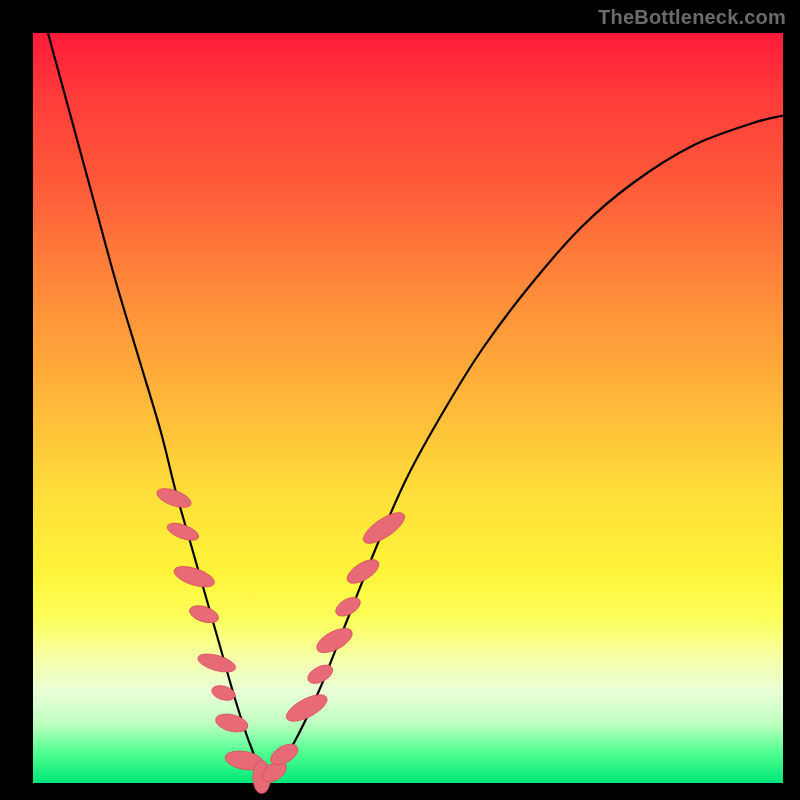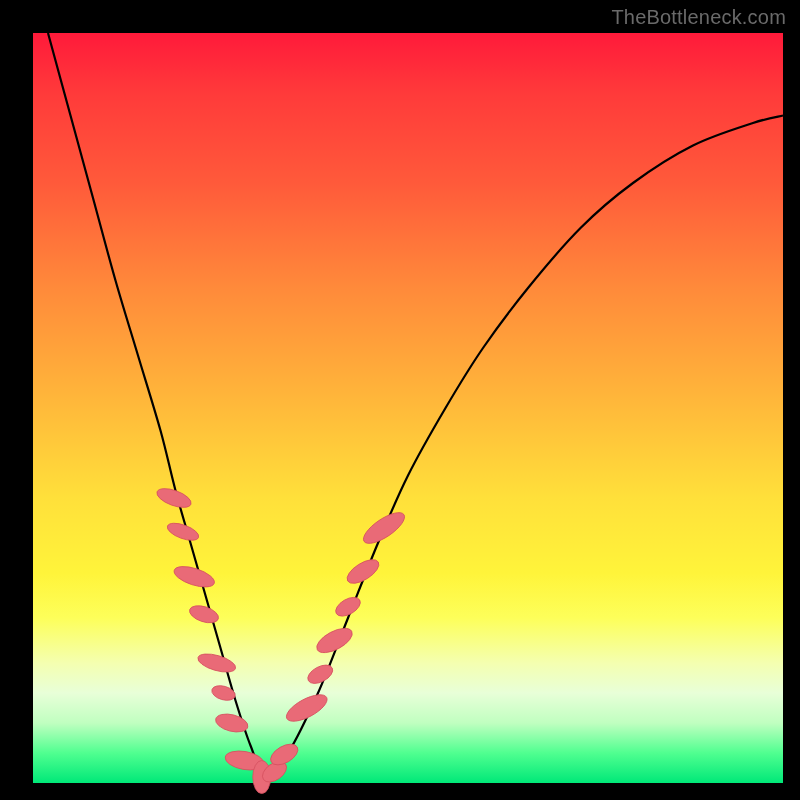--- a/index.html
+++ b/index.html
@@ -32,21 +32,21 @@
       #50ff90 96%,
       #00e878 100%
     );
   }
   .watermark {
     position: absolute;
     top: 6px;
     right: 14px;
     color: #6a6a6a;
     font-size: 20px;
-    font-weight: 400;
+    font-weight: 700;
     letter-spacing: 0.2px;
     user-select: none;
   }
   svg.curve {
     position: absolute;
     left: 0;
     top: 0;
     width: 750px;
     height: 750px;
     overflow: visible;

